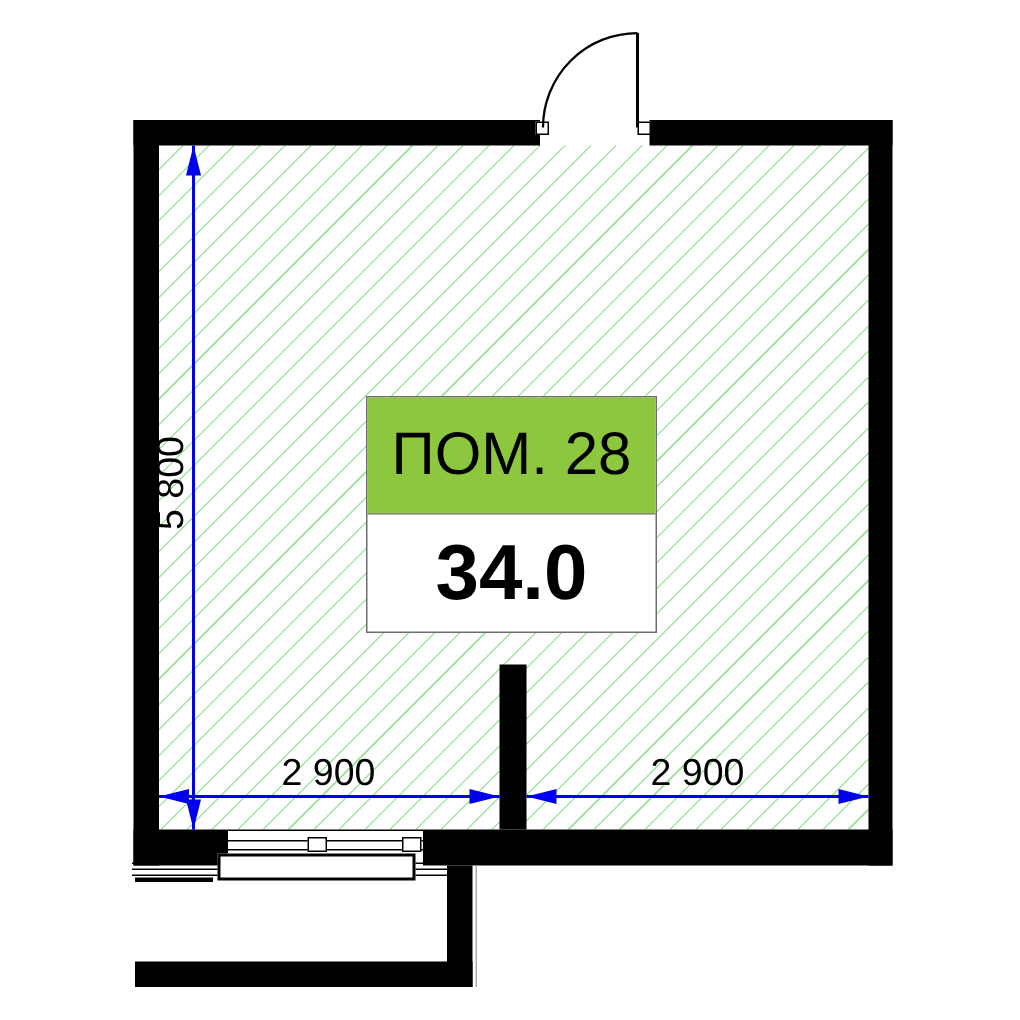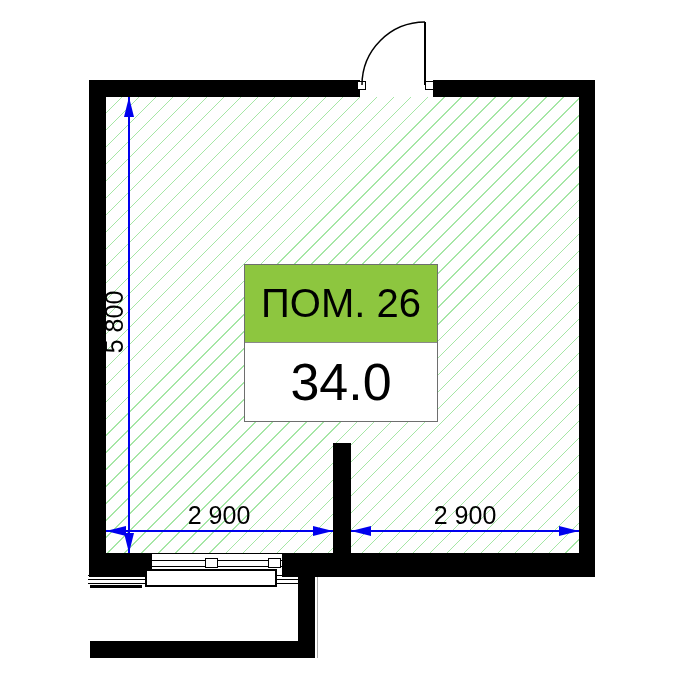--- a/index.html
+++ b/index.html
@@ -32,21 +32,21 @@
   }
   #room-label-header{
     height:78px;background:var(--room-label-bg,#8dc63f);
     border-bottom:1px solid #8a8a8a;box-sizing:border-box;
     display:flex;align-items:center;justify-content:center;
   }
   #room-label-header span{font-size:40px;color:#000;}
   #room-area-section{
     height:78px;display:flex;align-items:center;justify-content:center;
   }
-  #room-area-section span{font-size:52px;color:#000;}
+  #room-area-section span{font-size:52px;color:#000;font-weight:bold;}
   #dim-vertical-label{
     position:absolute;left:54px;top:309px;width:120px;height:26px;
     transform:rotate(-90deg);transform-origin:center;
   }
   .hairline{position:absolute;background:var(--hairline,#aaa);}
 </style>
 </head>
 <body>
 
 <div id="plan-canvas">
@@ -97,20 +97,20 @@
   <div class="arrow ar-right" style="left:313px;top:526px;"></div>
   <div class="dim-text" style="left:159px;top:502px;width:120px;">2 900</div>
 
   <div class="dim-line" style="left:351px;top:530px;width:228px;height:2px;"></div>
   <div class="arrow ar-left" style="left:351px;top:526px;"></div>
   <div class="arrow ar-right" style="left:559px;top:526px;"></div>
   <div class="dim-text" style="left:405px;top:502px;width:120px;">2 900</div>
 
   <div id="room-label-box">
     <div id="room-label-header">
-      <span>ПОМ. 26</span>
+      <span>ПОМ. 28</span>
     </div>
     <div id="room-area-section">
       <span>34.0</span>
     </div>
   </div>
 
 </div>
 
 </body></html>

